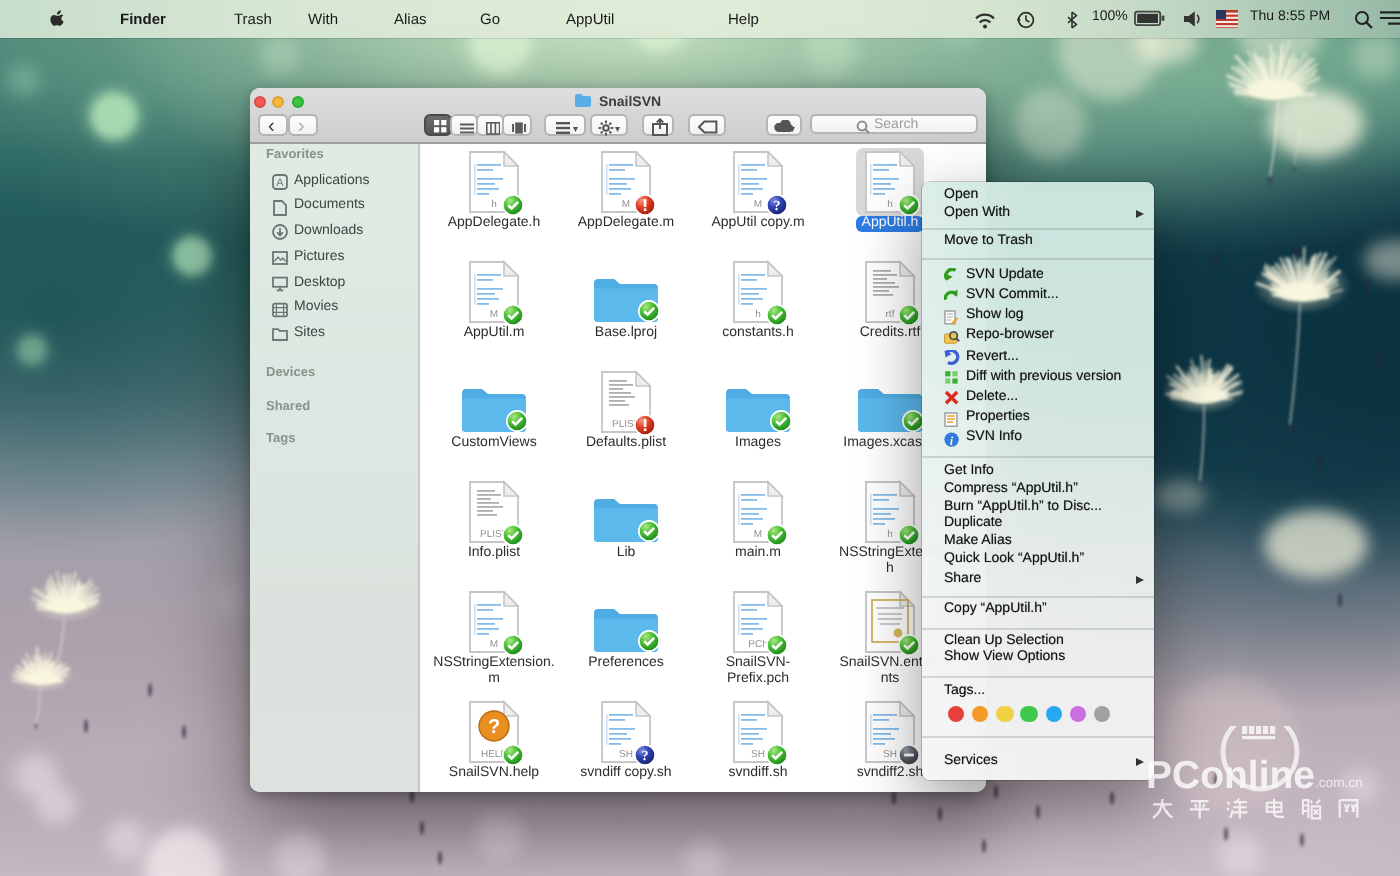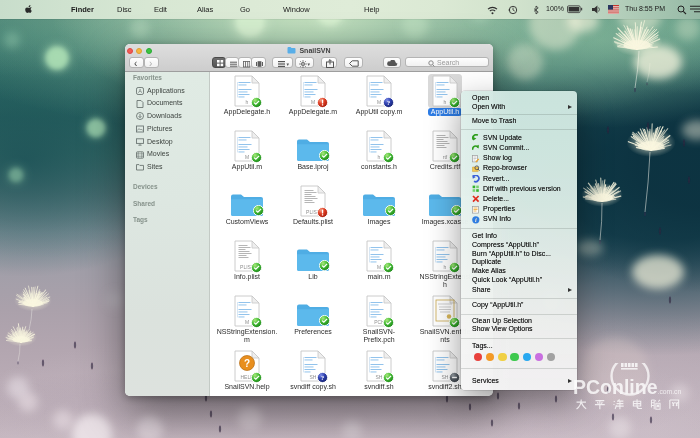--- a/index.html
+++ b/index.html
@@ -345,26 +345,26 @@
       <ellipse cx="556" cy="399" rx="1.1" ry="3.4" fill="rgba(45,35,60,0.6)" filter="url(#b1)"></ellipse>
       <ellipse cx="613" cy="417" rx="1.1" ry="3.4" fill="rgba(45,35,60,0.6)" filter="url(#b1)"></ellipse>
       <ellipse cx="206" cy="398" rx="1.1" ry="3.4" fill="rgba(45,35,60,0.6)" filter="url(#b1)"></ellipse>
       <ellipse cx="211" cy="414" rx="1.1" ry="3.4" fill="rgba(45,35,60,0.6)" filter="url(#b1)"></ellipse>
       <ellipse cx="220" cy="429" rx="1.1" ry="3.4" fill="rgba(45,35,60,0.6)" filter="url(#b1)"></ellipse>
     </svg>
 <div class="menubar">
 <span style="left:25px;top:4px"><svg width="9" height="11" viewBox="0 0 9 11" style="">
           <path d="M5.4 1.1c-.5.04-1.1.36-1.45.78-.3.37-.57.93-.47 1.47.56.02 1.13-.3 1.47-.72.33-.42.56-.97.45-1.53zM5.5 3.5c-.8 0-1.13.5-1.68.5-.57 0-1.08-.47-1.77-.47C1.14 3.53.2 4.3.2 5.77c0 1.5 1.1 3.13 1.95 3.13.5.01.7-.32 1.4-.32.7 0 .86.32 1.42.32.85 0 1.63-1.48 1.88-2.12-.8-.37-1.17-.9-1.17-1.62 0-.66.37-1.13.92-1.45-.4-.5-1.1-.56-1.1-.21z" fill="#2a2a2a"></path>
         </svg></span>
-<span style="left:71px;font-weight:bold">Finder</span>
-<span style="left:117px">Disc</span>
-<span style="left:154px">Edit</span>
+<span style="left:60px;font-weight:bold">Finder</span>
+<span style="left:117px">Trash</span>
+<span style="left:154px">With</span>
 <span style="left:197px">Alias</span>
 <span style="left:240px">Go</span>
-<span style="left:283px">Window</span>
+<span style="left:283px">AppUtil</span>
 <span style="left:364px">Help</span>
 <span class="mb-r" style="left:487px;top:4.5px"><svg width="11" height="10" viewBox="0 0 11 10" style="">
           <g stroke="#2e2e2e" fill="none">
             <path d="M1 4.2 A6.4 6.4 0 0 1 10 4.2" stroke-width="1.1"></path>
             <path d="M2.8 6.2 A3.8 3.8 0 0 1 8.2 6.2" stroke-width="1.1"></path>
             <circle cx="5.5" cy="8.3" r="1" fill="#2e2e2e" stroke="none"></circle>
           </g>
         </svg></span>
 <span class="mb-r" style="left:508px;top:4.5px"><svg width="10" height="10" viewBox="0 0 10 10" style="">
           <circle cx="5" cy="5" r="3.7" fill="none" stroke="#2e2e2e" stroke-width="0.9"></circle>

